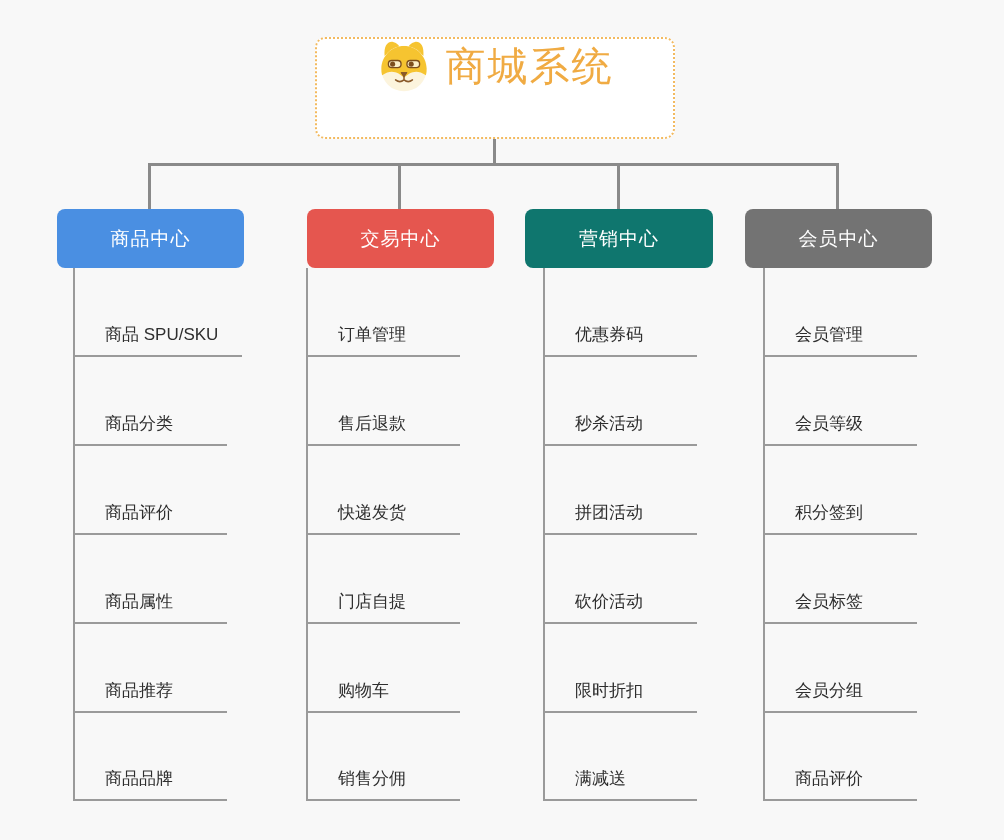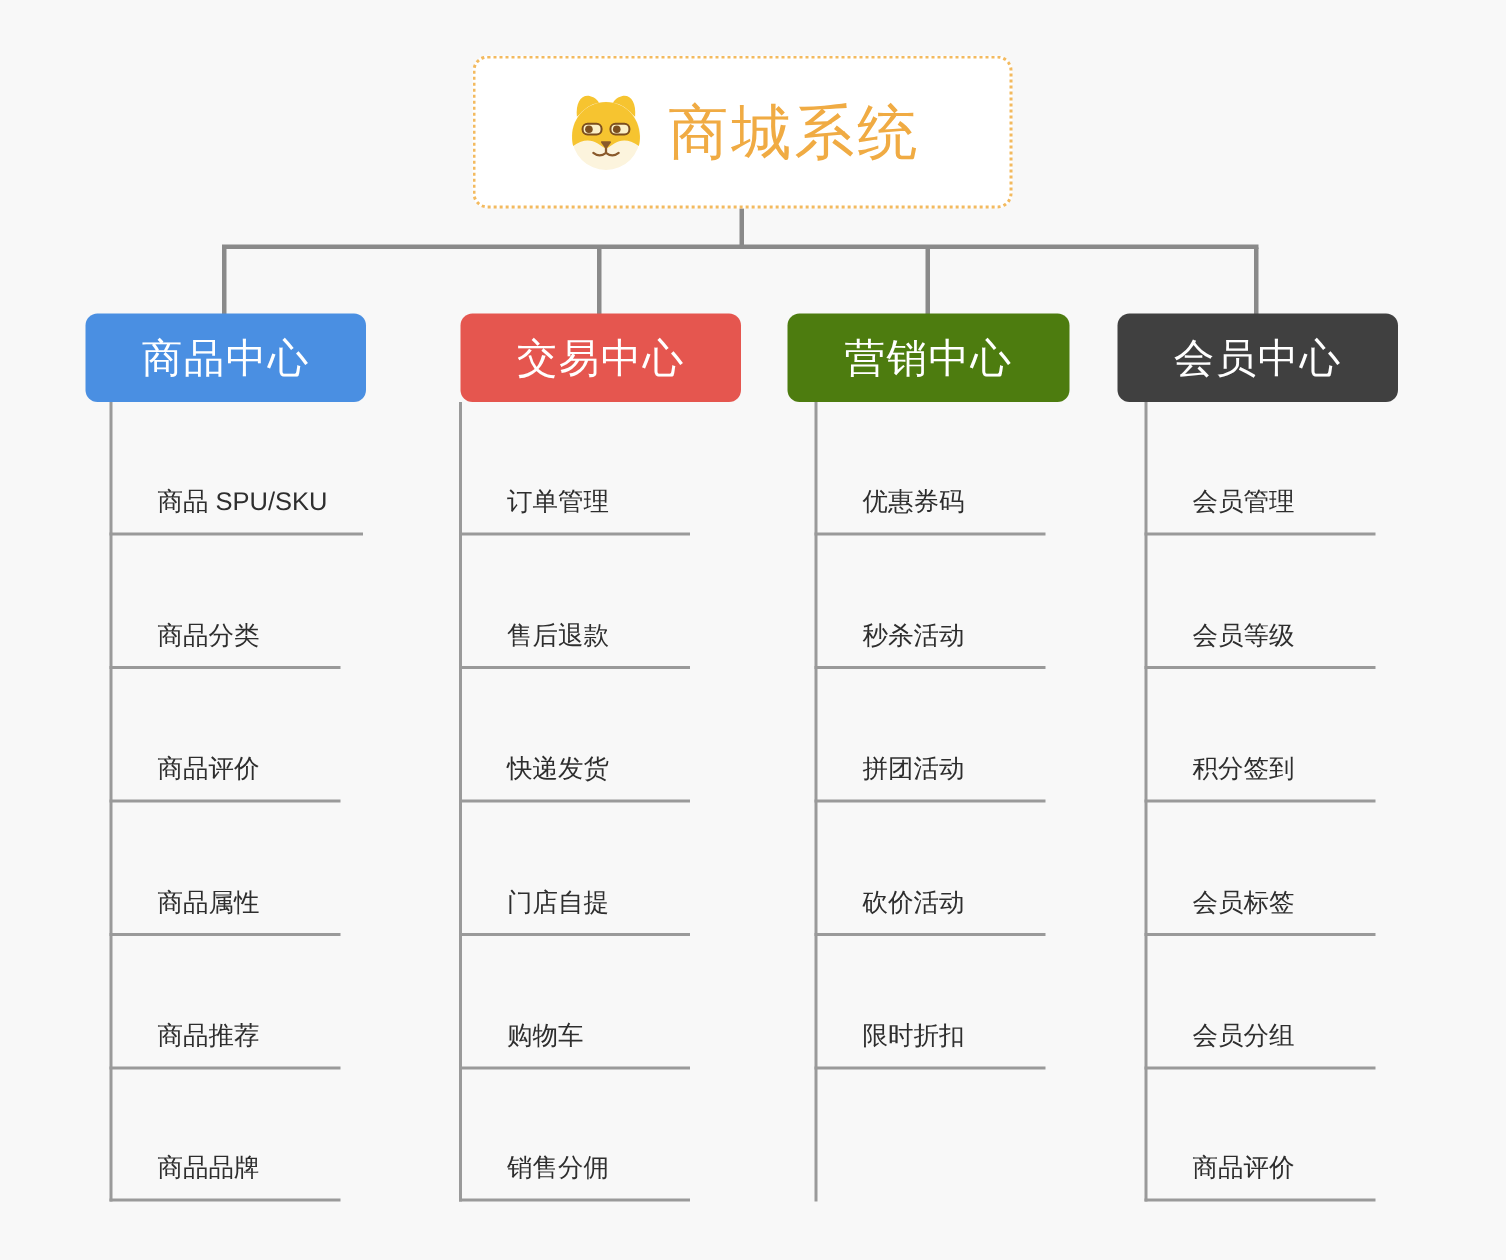--- a/index.html
+++ b/index.html
@@ -28,21 +28,21 @@
   
   .root-node {
     position: absolute;
     left: 315px; top: 37px;
     width: 360px; height: 102px;
     background: #ffffff;
     border: 2px dotted #f3ba5f;
     border-radius: 10px;
     box-sizing: border-box;
     display: flex;
-    align-items: center;
+    align-items: flex-start;
     justify-content: center;
     gap: 15px;
     cursor: pointer;
   }
   .root-title {
     font-size: 40px;
     color: #f0ab43;
     letter-spacing: 2px;
     white-space: nowrap;
   }
@@ -51,29 +51,29 @@
   
   .branch {
     position: absolute;
     top: 209px;
     height: 59px;
     border-radius: 8px;
     display: flex;
     align-items: center;
     justify-content: center;
     color: #ffffff;
-    font-size: 27px;
+    font-size: 19px;
     letter-spacing: 1px;
     cursor: pointer;
     white-space: nowrap;
   }
   .branch-1 { left: 57px;  width: 187px; background: #4a8fe2; }
   .branch-2 { left: 307px; width: 187px; background: #e5564f; }
-  .branch-3 { left: 525px; width: 188px; background: #4d7c0f; }
-  .branch-4 { left: 745px; width: 187px; background: #404040; }
+  .branch-3 { left: 525px; width: 188px; background: #0f766e; }
+  .branch-4 { left: 745px; width: 187px; background: #737373; }
 
   
   .column {
     position: absolute;
     top: 268px;
     width: 240px;
     height: 533px;
   }
   .column-1 { left: 73px; }
   .column-2 { left: 306px; }
@@ -167,20 +167,21 @@
     <div class="leaf row-6">销售分佣</div>
   </div>
 
   <div class="column column-3">
     <div class="column-line"></div>
     <div class="leaf row-1">优惠券码</div>
     <div class="leaf row-2">秒杀活动</div>
     <div class="leaf row-4">砍价活动</div>
     <div class="leaf row-3">拼团活动</div>
     <div class="leaf row-5">限时折扣</div>
+    <div class="leaf row-6">满减送</div>
   </div>
 
   <div class="column column-4">
     <div class="column-line"></div>
     <div class="leaf row-1">会员管理</div>
     <div class="leaf row-2">会员等级</div>
     <div class="leaf row-3">积分签到</div>
     <div class="leaf row-5">会员分组</div>
     <div class="leaf row-4">会员标签</div>
     <div class="leaf row-6">商品评价</div>

